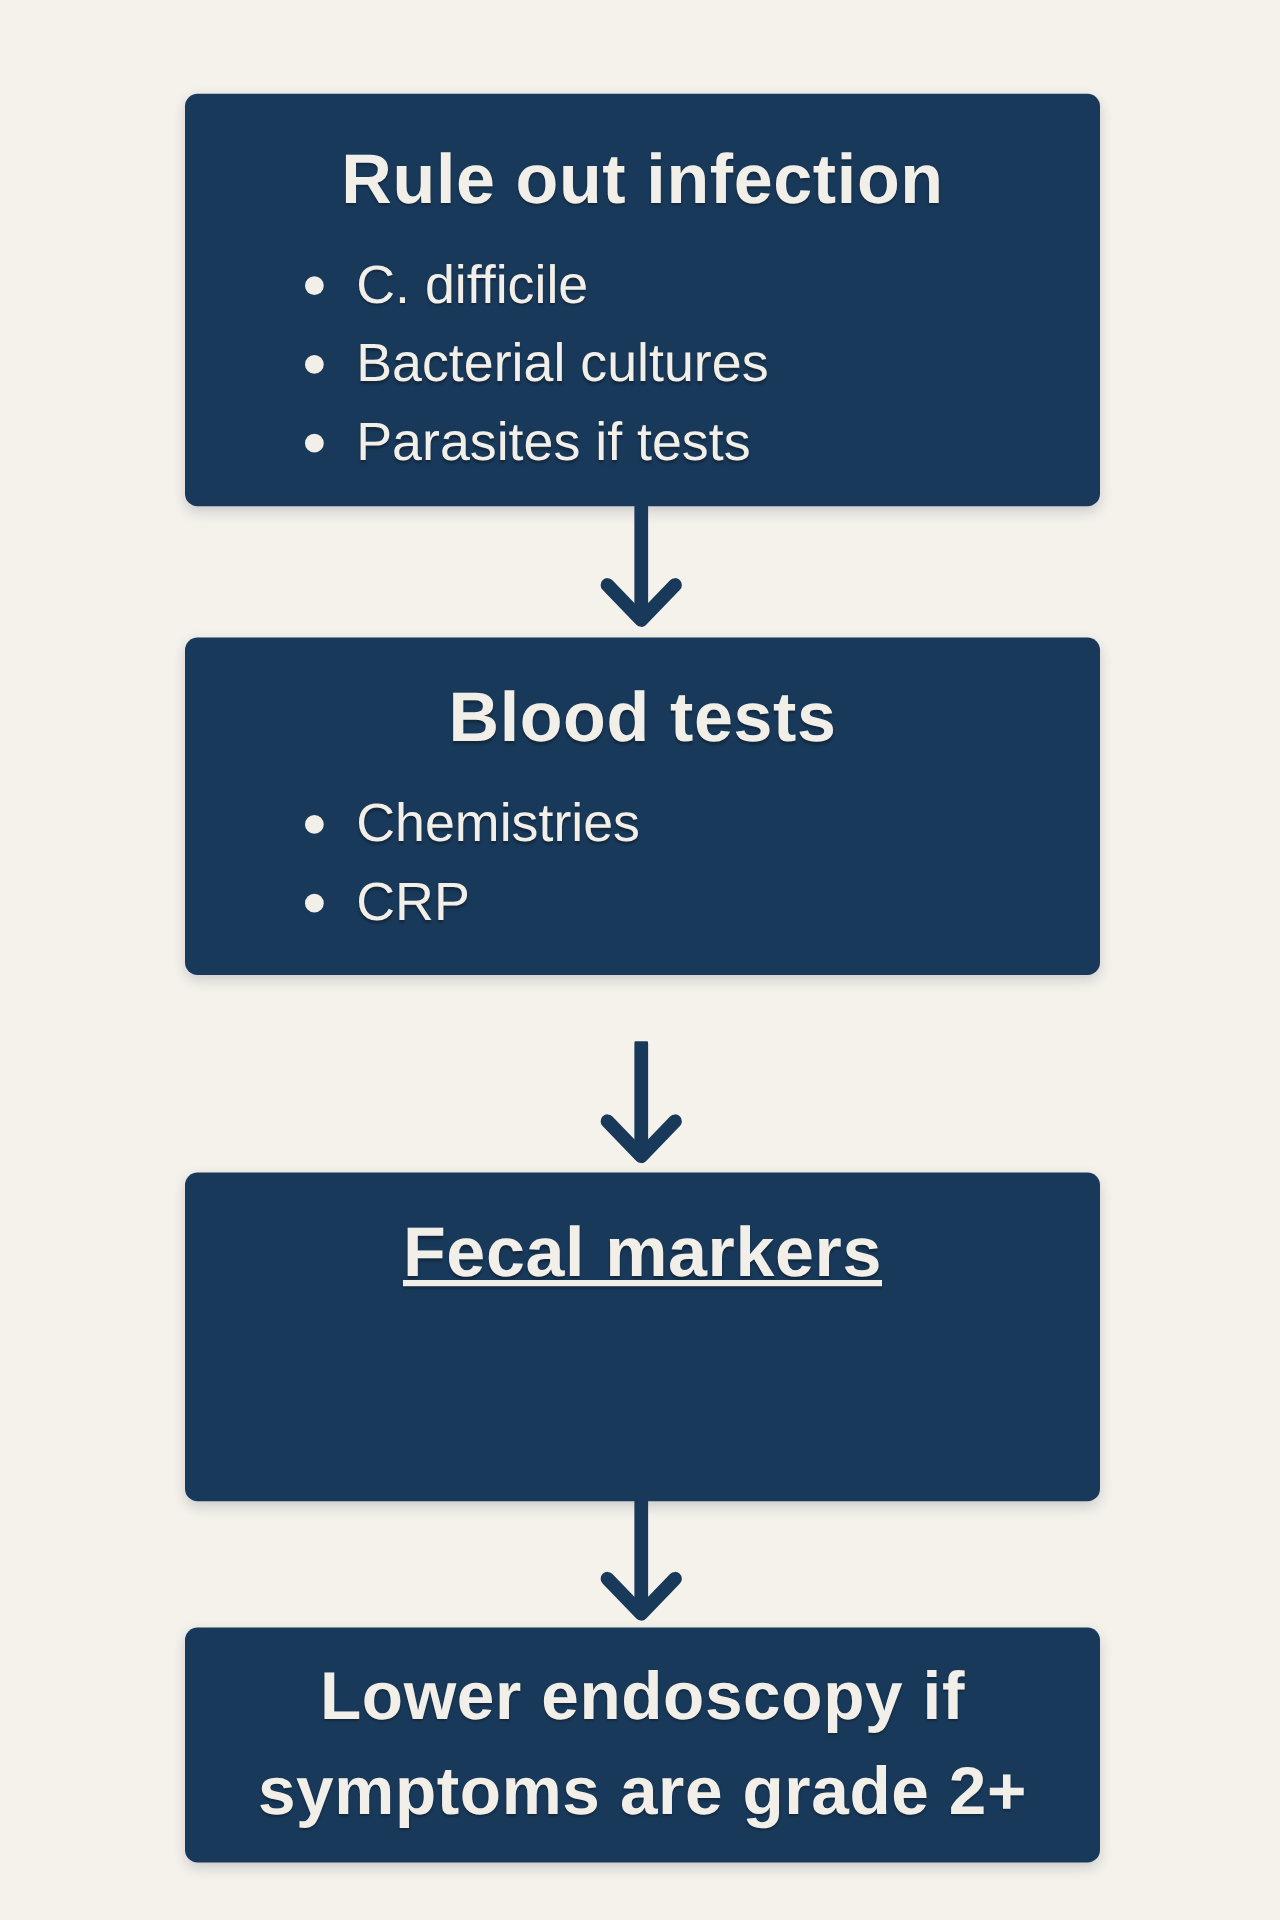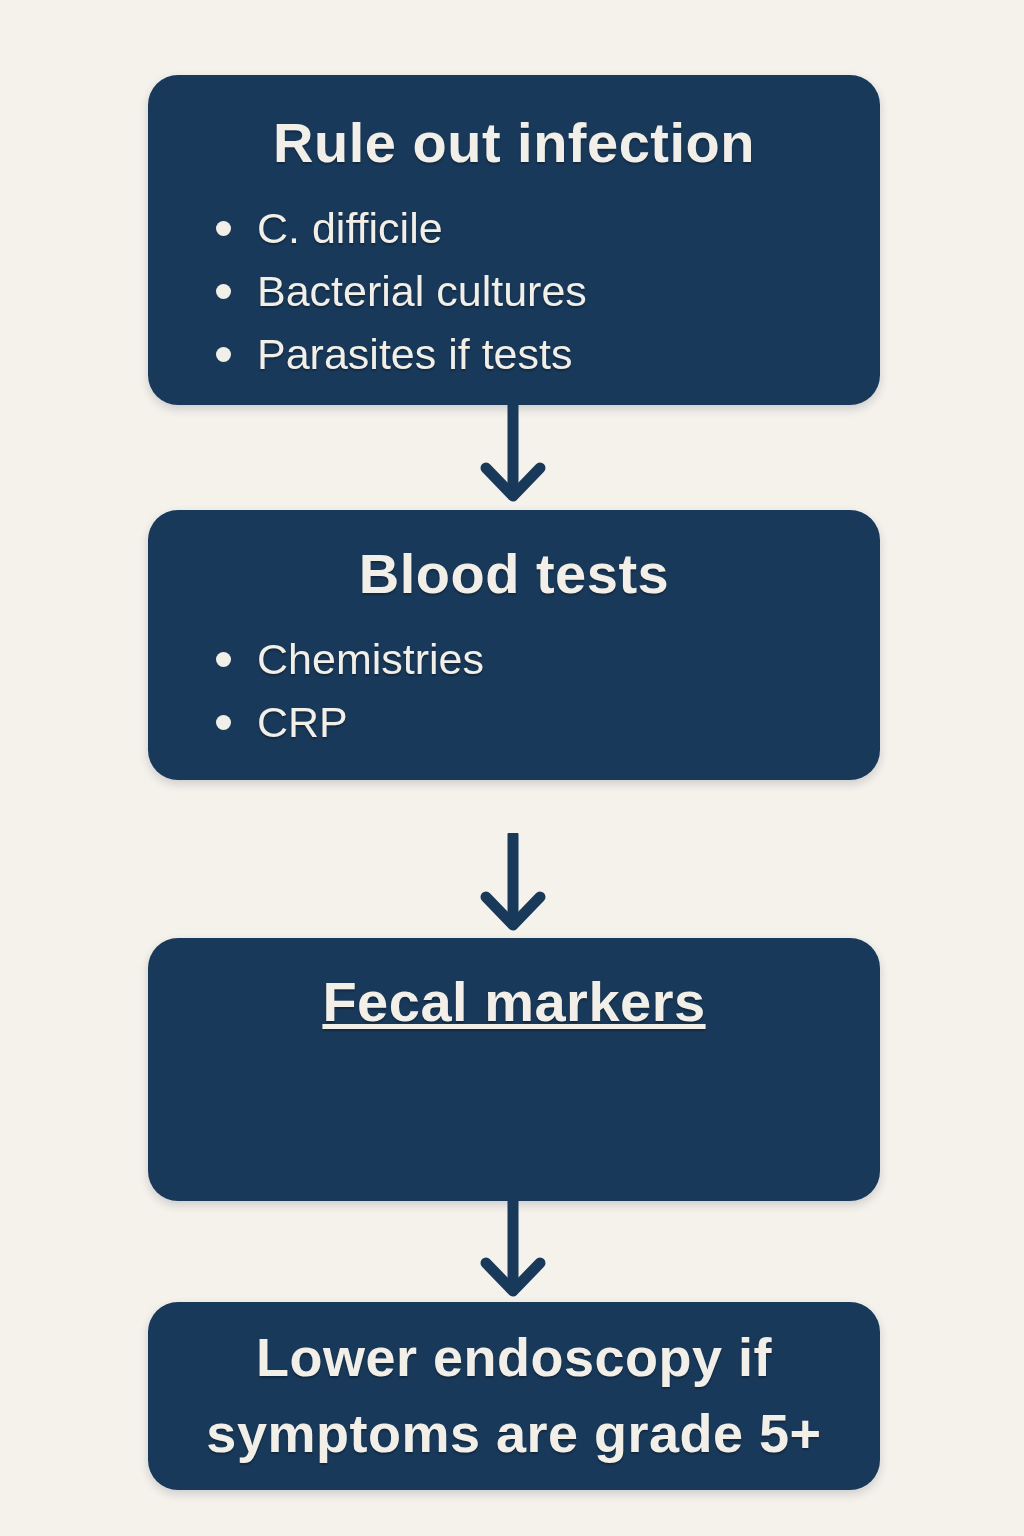--- a/index.html
+++ b/index.html
@@ -13,37 +13,37 @@
     background: #f5f2ec;
     font-family: "Liberation Sans", sans-serif;
     overflow: hidden;
   }
   .box {
     position: absolute;
     left: 148px;
     width: 732px;
     box-sizing: border-box;
     background: #19395a;
-    border-radius: 30px;
+    border-radius: 10px;
     color: #f2efe9;
     box-shadow: 0 4px 10px rgba(30, 40, 60, 0.18);
   }
   .box h2 {
     margin: 0;
     text-align: center;
     font-size: 56px;
     font-weight: 700;
     letter-spacing: 0.5px;
     line-height: 1.15;
     text-shadow: 0 2px 2px rgba(0, 0, 0, 0.30);
   }
   .bullets {
     list-style: none;
     margin: 22px 0 0 0;
-    padding: 0 20px 0 68px;
+    padding: 0 20px 0 96px;
     font-size: 43px;
     font-weight: 500;
   }
   .bullets li {
     display: flex;
     align-items: center;
     gap: 26px;
     line-height: 63px;
     text-shadow: 0 2px 2px rgba(0, 0, 0, 0.30);
     white-space: nowrap;
@@ -130,16 +130,16 @@
   </section>
 
   <div class="arrow" id="arrow-3">
     <svg width="80" height="100" viewBox="0 0 80 100" aria-hidden="true">
       <line x1="40" y1="2" x2="40" y2="80"></line>
       <polyline points="13,64 40,92 67,64"></polyline>
     </svg>
   </div>
 
   <section class="box" id="box-4">
-    <h2>Lower endoscopy if symptoms are grade 5+</h2>
+    <h2>Lower endoscopy if symptoms are grade 2+</h2>
   </section>
 
 </main>
 
 </body></html>

